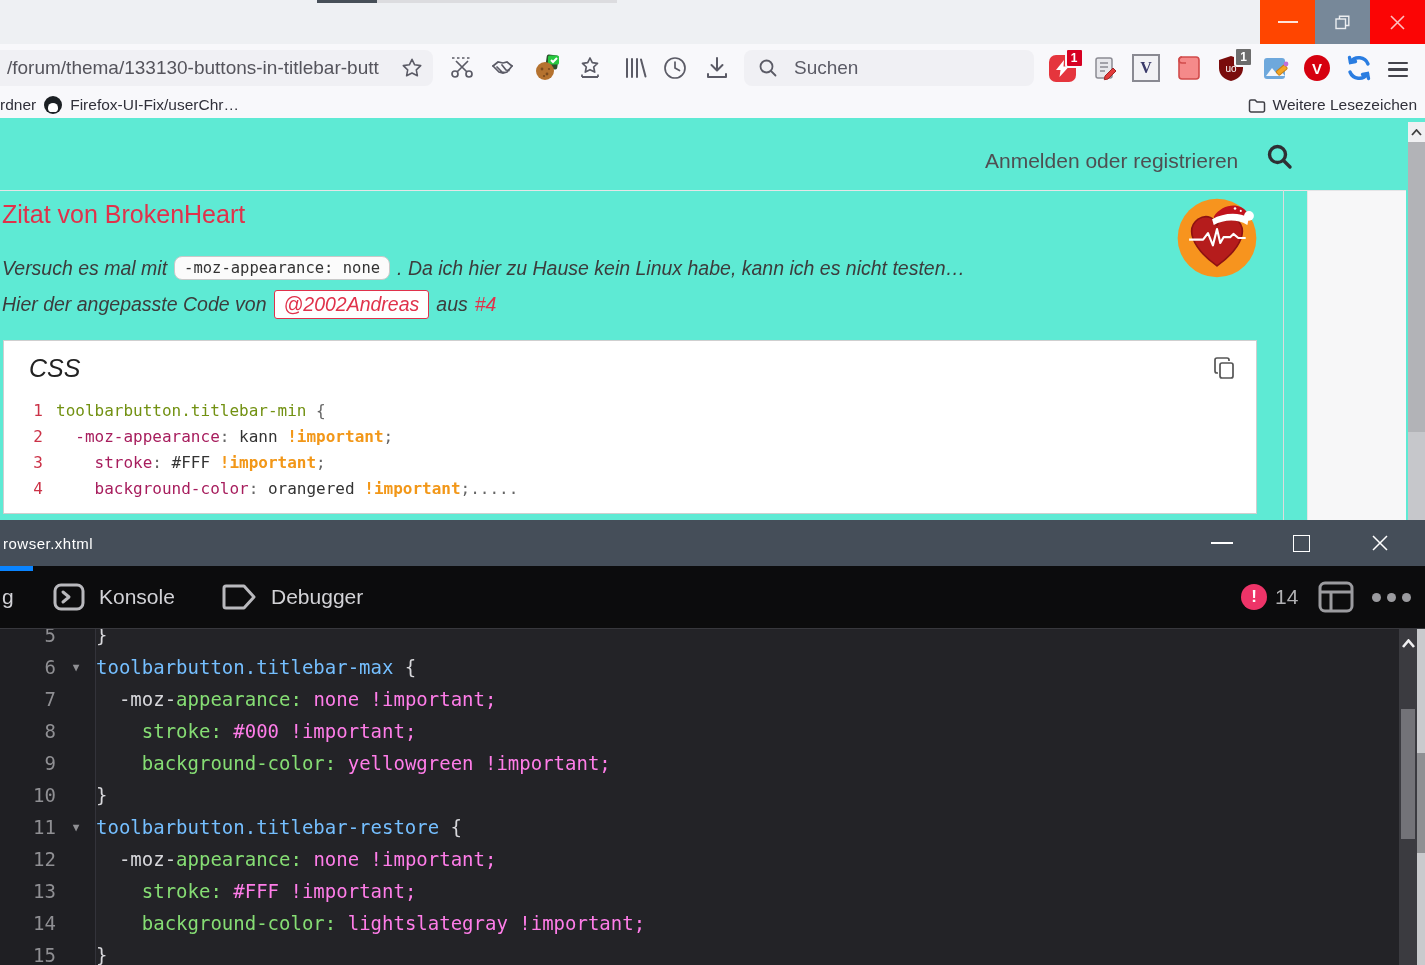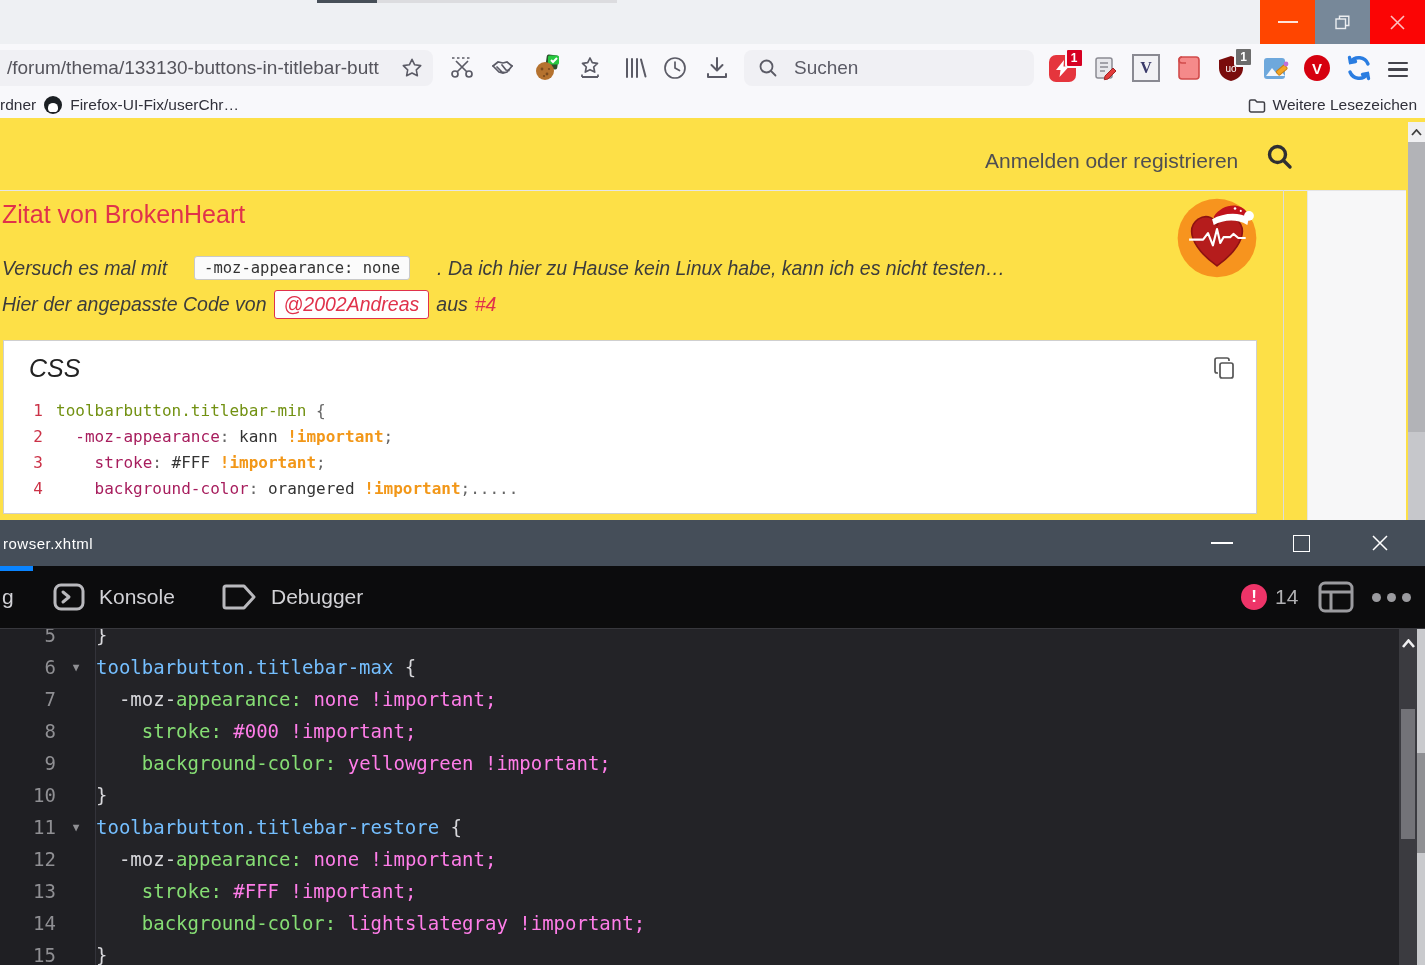--- a/index.html
+++ b/index.html
@@ -34,38 +34,38 @@
 
   
   .bookmarksbar{position:absolute;left:0;top:92px;width:1425px;height:26px;background:#f8f8fb;
     border-bottom:1px solid #c9c9cd;font-size:15.5px;color:#30303a;}
   .bm-left{position:absolute;left:0;top:0;height:26px;display:flex;align-items:center;gap:8px;}
   .bm-right{position:absolute;right:8px;top:0;height:26px;display:flex;align-items:center;gap:7px;}
   .gh-circle{width:18px;height:18px;border-radius:50%;background:#1b1f23;position:relative;}
   .gh-circle:after{content:"";position:absolute;left:4px;top:7px;width:10px;height:9px;border-radius:50% 50% 40% 40%;background:#fff;}
 
   
-  .page{position:absolute;left:0;top:118px;width:1425px;height:402px;background:#fde047;overflow:hidden;}
+  .page{position:absolute;left:0;top:118px;width:1425px;height:402px;background:#5eead4;overflow:hidden;}
   .page-login{position:absolute;left:985px;top:31px;font-size:21px;color:#4f4f52;}
   .page-divider{position:absolute;left:0;top:72px;width:1406px;height:1px;background:#e5e5e7;}
   .col-line1{position:absolute;left:1283px;top:72px;width:1px;height:330px;background:#dcdcdc;}
   .col-line2{position:absolute;left:1307px;top:72px;width:1px;height:330px;background:#e6e6e6;}
   .col-panel{position:absolute;left:1308px;top:73px;width:98px;height:329px;background:#f7f7f8;}
   .pg-scroll{position:absolute;left:1408px;top:4px;width:17px;height:398px;background:#c6c7cb;}
   .pg-scroll .arrowzone{position:absolute;left:0;top:0;width:17px;height:20px;background:#f0f0f2;
     display:flex;align-items:center;justify-content:center;}
   .pg-scroll .thumb{position:absolute;left:0;top:20px;width:17px;height:290px;background:#b2b3b7;}
 
   .quote-title{position:absolute;left:2px;top:82px;font-size:25px;color:#e0324b;}
   .quote-p{position:absolute;left:2px;display:flex;align-items:center;font-style:italic;
     font-size:19.5px;color:#3c3c3c;white-space:nowrap;}
-  .p1{top:138px;gap:20px;}
+  .p1{top:138px;}
   .p2{top:172px;}
   .inline-code{font-family:"DejaVu Sans Mono",monospace;font-style:normal;font-size:15.5px;color:#333;
-    border:1px solid #c9c9c9;background:#fbfbfb;border-radius:3px;padding:2px 9px;margin:0 7px;}
+    border:1px solid #c9c9c9;background:#fbfbfb;border-radius:8px;padding:2px 9px;margin:0 7px;}
   .mention{color:#e0324b;border:1px solid #e0324b;border-radius:3px;padding:2px 9px;margin:0 7px;background:#fff;}
   .redlink{color:#e0324b;margin-left:7px;}
 
   .code-box{position:absolute;left:3px;top:222px;width:1252px;height:172px;border:1px solid #cfcfcf;background:#fff;}
   .code-box .cb-label{position:absolute;left:25px;top:13px;font-size:25px;font-style:italic;color:#222;}
   .copy-icon{position:absolute;right:18px;top:14px;width:26px;height:26px;}
   .f-lines{position:absolute;left:0;top:56px;width:100%;}
   .f-row{display:flex;align-items:center;height:26px;font-family:"DejaVu Sans Mono",monospace;
     font-size:16px;white-space:pre;}
   .f-num{width:52px;text-align:right;padding-right:13px;color:#cb3247;flex:none;box-sizing:border-box;}

